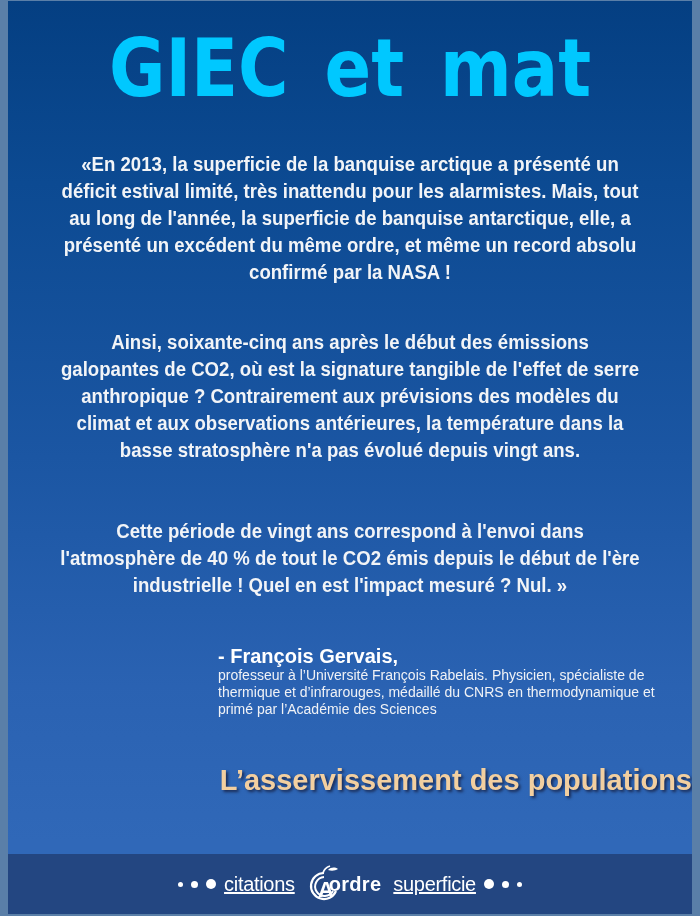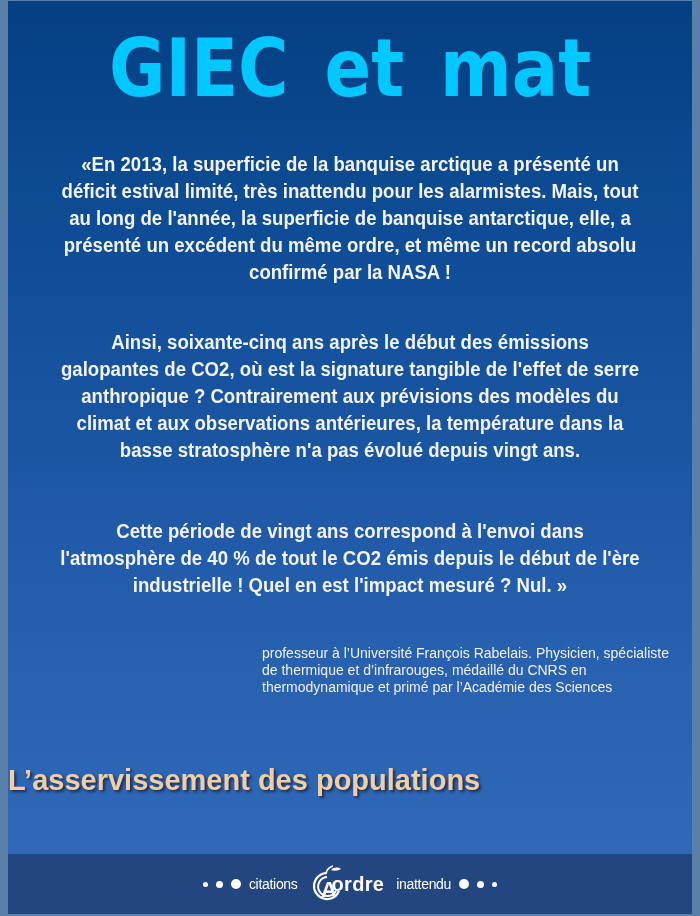--- a/index.html
+++ b/index.html
@@ -39,64 +39,65 @@
     .q2 { top: 328px; }
     .q3 { top: 517px; }
     .author {
       position: absolute; left: 210px; top: 644px; width: 470px;
       color: #ffffff;
     }
     .author-name {
       font-weight: bold; font-size: 20px; line-height: 22px;
     }
     .author-bio {
-      font-size: 14px; line-height: 17px; color: #f0f2f6; margin-left: 44px;
+      font-size: 14px; line-height: 17px; color: #f0f2f6;
     }
     .slogan {
       position: absolute; left: 0; right: 0; top: 762px;
-      text-align: left;
+      text-align: right;
       color: #f2cfa0;
       font-weight: bold;
       font-size: 29px;
       line-height: 35px;
       text-shadow: 2px 2px 3px #1a2b55;
     }
     .footer {
       position: absolute; left: 0; right: 0; top: 853px; height: 60px;
       background: #234681;
       display: flex; align-items: center; justify-content: center;
       color: #ffffff;
     }
     .dots { display: flex; align-items: center; gap: 8px; }
     .dot { background: #fff; border-radius: 50%; display: inline-block; }
     .d1 { width: 5px; height: 5px; }
     .d2 { width: 7px; height: 7px; }
     .d3 { width: 10px; height: 10px; }
     .footer-text {
-      font-size: 14px; margin: 0 8px; letter-spacing: -0.3px;
+      font-size: 20px; margin: 0 8px; letter-spacing: -0.3px; text-decoration: underline;
     }
     .logo {
       display: flex; align-items: center; margin: 0 4px;
     }
     .logo svg { display: block; }
     .logo-text {
       font-weight: bold; font-size: 20px; margin-left: -12px; letter-spacing: 0.3px;
     }
   </style>
 </head>
 <body>
 
 <div class="poster">
   <div class="title">GIEC et mat</div>
 
   <div class="quote q1">«En 2013, la superficie de la banquise arctique a présenté un déficit estival limité, très inattendu pour les alarmistes. Mais, tout au long de l'année, la superficie de banquise antarctique, elle, a présenté un excédent du même ordre, et même un record absolu confirmé par la NASA !</div>
   <div class="quote q2">Ainsi, soixante-cinq ans après le début des émissions galopantes de CO2, où est la signature tangible de l'effet de serre anthropique ? Contrairement aux prévisions des modèles du climat et aux observations antérieures, la température dans la basse stratosphère n'a pas évolué depuis vingt ans.</div>
   <div class="quote q3">Cette période de vingt ans correspond à l'envoi dans l'atmosphère de 40 % de tout le CO2 émis depuis le début de l'ère industrielle ! Quel en est l'impact mesuré ? Nul. »</div>
 
   <div class="author">
+    <div class="author-name">- François Gervais,</div>
     <div class="author-bio">professeur à l’Université François Rabelais. Physicien, spécialiste de thermique et d’infrarouges, médaillé du CNRS en thermodynamique et primé par l’Académie des Sciences</div>
   </div>
 
   <div class="slogan">
     <div>L’asservissement des populations</div>
   </div>
 
   <div class="footer">
     <span class="dots">
       <span class="dot d1"></span>
@@ -109,20 +110,20 @@
         <svg width="34" height="40" viewBox="0 0 34 40">
           <path d="M17 9 A13 13 0 1 0 29 27" fill="none" stroke="#fff" stroke-width="2.2"></path>
           <path d="M17 13 A9.5 9.5 0 1 0 26 27" fill="none" stroke="#fff" stroke-width="2"></path>
           <path d="M16 9 C 17 5, 20 3, 23 2" fill="none" stroke="#fff" stroke-width="1.8"></path>
           <path d="M21 6 C 24 3, 28 3, 31 5 C 28 7, 24 7, 21 6 Z" fill="#fff"></path>
           <text x="11" y="33" fill="#fff" font-family="Liberation Sans, sans-serif" font-weight="bold" font-size="22">A</text>
         </svg>
       </span>
       <span class="logo-text">ordre</span>
     </span>
-    <span class="footer-text">inattendu</span>
+    <span class="footer-text">superficie</span>
     <span class="dots">
       <span class="dot d3"></span>
       <span class="dot d2"></span>
       <span class="dot d1"></span>
     </span>
   </div>
 </div>
 
 </body></html>

